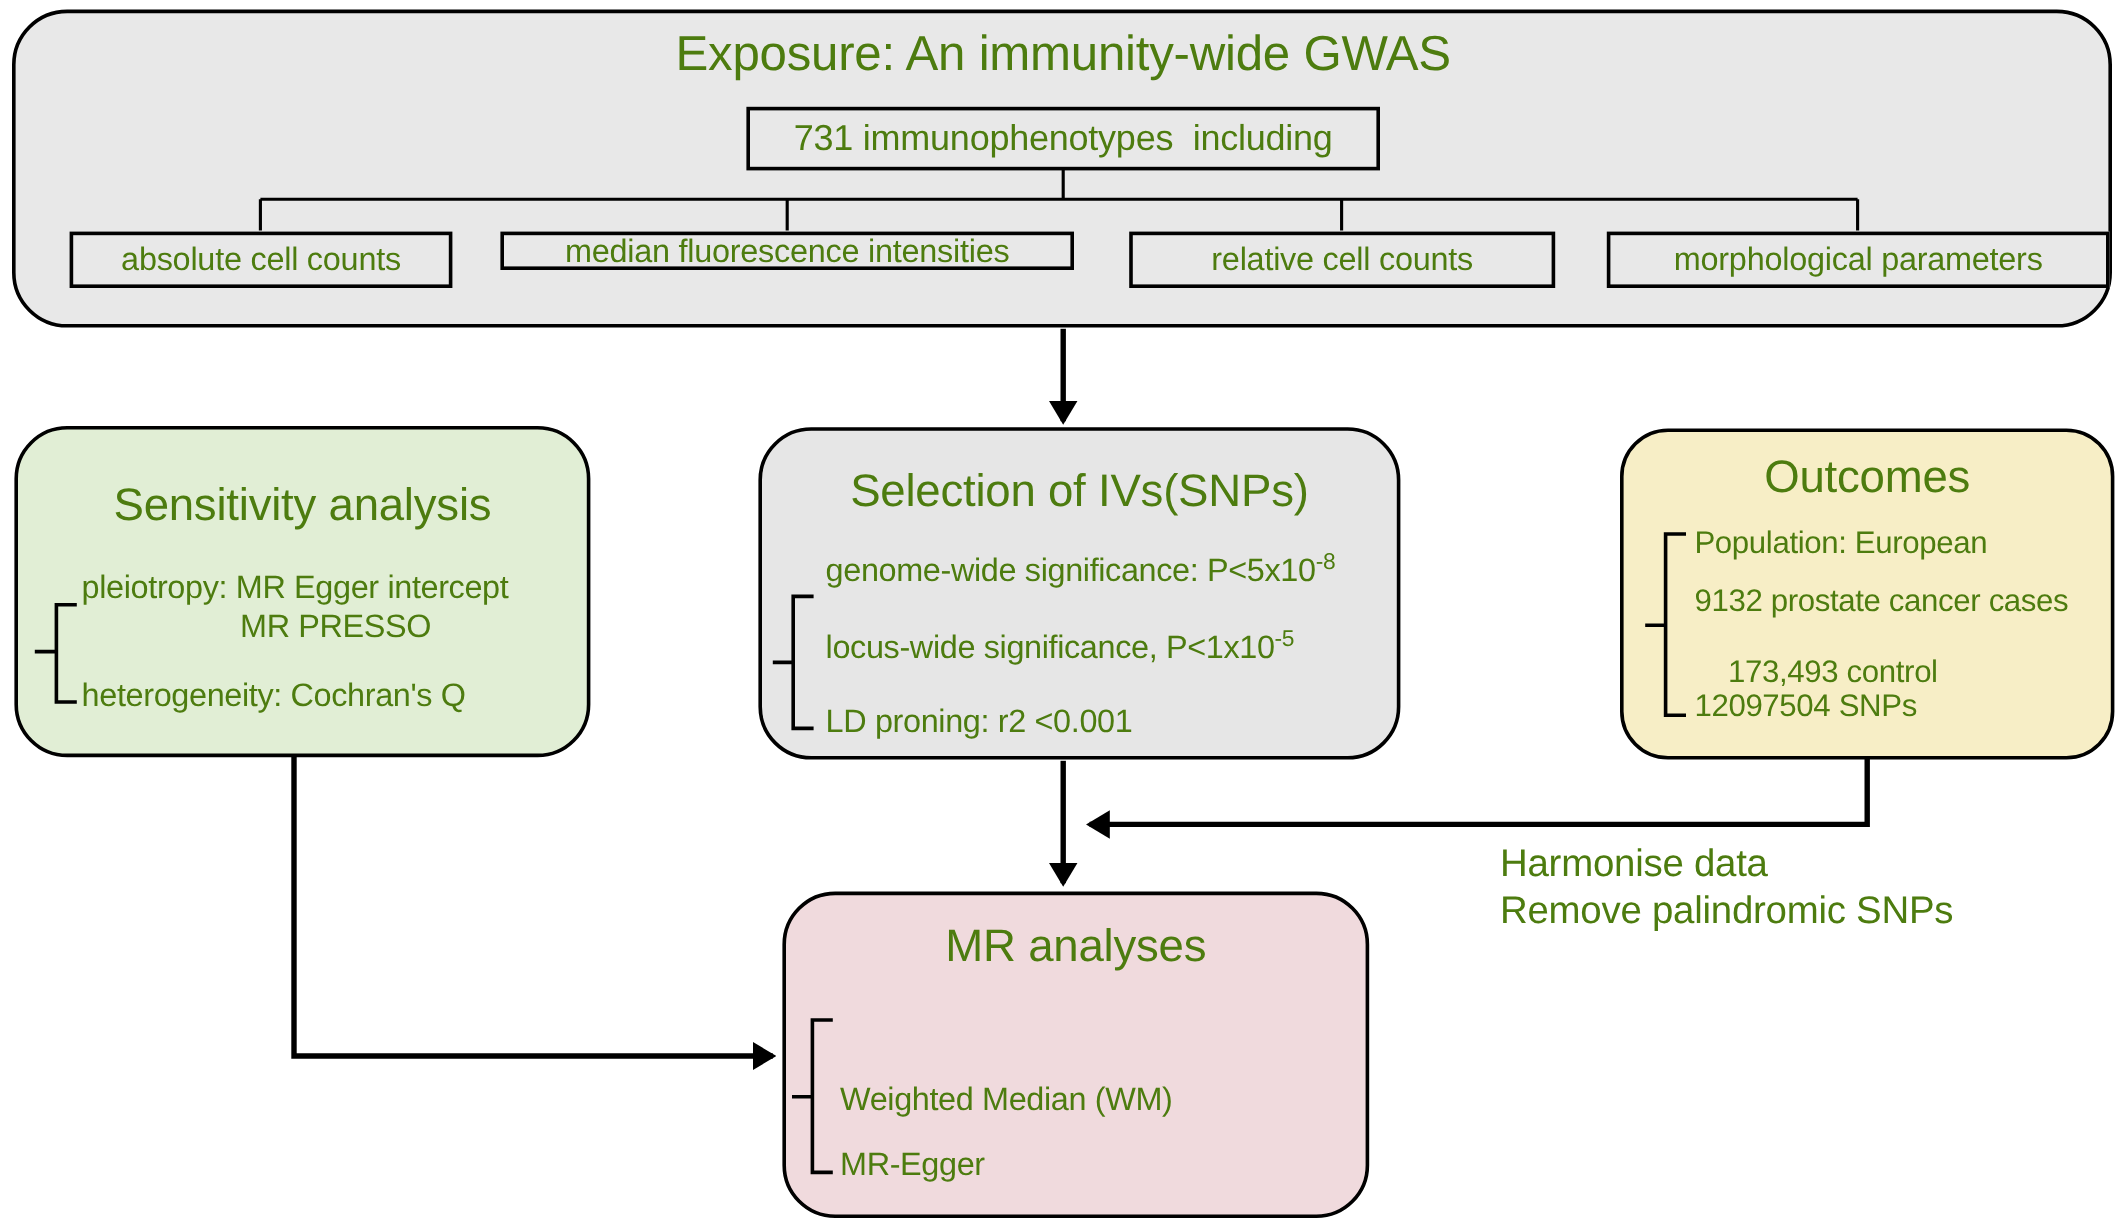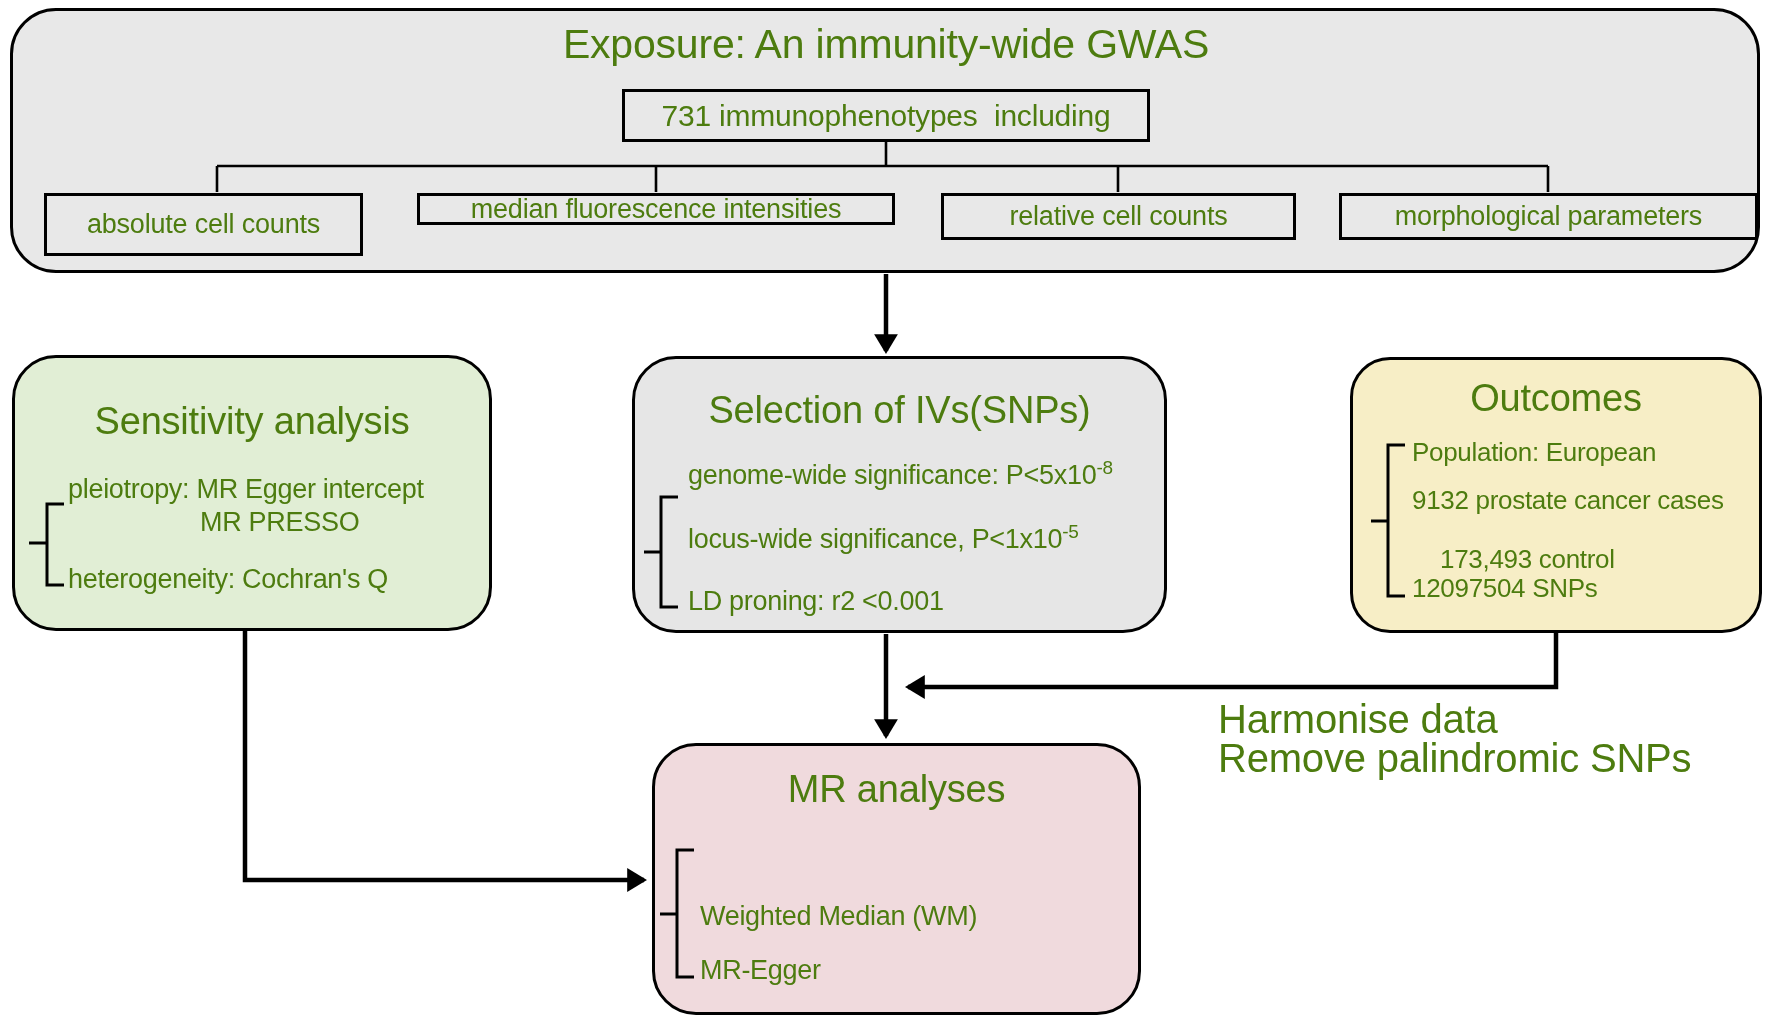--- a/index.html
+++ b/index.html
@@ -60,44 +60,45 @@
   .item-sm { font-size: 26px; }
   .pre { white-space: pre; }
   .sup {
     font-size: 19px;
     position: relative;
     top: -10px;
     letter-spacing: -0.3px;
   }
   .anno {
     position: absolute;
-    font-size: 40px;
+    font-size: 32px;
     line-height: 39px;
     letter-spacing: -0.2px;
     white-space: nowrap;
+    margin-left: 32px;
   }
   svg.overlay {
     position: absolute;
     left: 0; top: 0;
     width: 1772px; height: 1021px;
     pointer-events: none;
   }
 </style>
 </head>
 <body>
 
 <div class="canvas">
 
   <div class="box round panel-gray" style="left:10px; top:8px; width:1750px; height:265px; border-radius:46px;"></div>
 
   <div class="big-title" style="top:21px;">Exposure: An immunity-wide GWAS</div>
 
   <div class="rect pre" style="left:622px; top:89px; width:528px; height:53px; font-size:30px;">731 immunophenotypes  including</div>
 
-  <div class="rect" style="left:44px;   top:193px; width:319px; height:63px;">absolute cell counts</div>
+  <div class="rect" style="left:58px;   top:193px; width:319px; height:47px;">absolute cell counts</div>
   <div class="rect" style="left:417px;  top:193px; width:478px; height:32px;">median fluorescence intensities</div>
   <div class="rect" style="left:941px;  top:193px; width:355px; height:47px;">relative cell counts</div>
   <div class="rect" style="left:1339px; top:193px; width:419px; height:47px;">morphological parameters</div>
 
   <div class="box round fill-green" style="left:12px; top:355px; width:480px; height:276px;"></div>
   <div class="box-title" style="left:12px; top:400px; width:480px;">Sensitivity analysis</div>
   <div class="item" style="left:68px; top:472px;">pleiotropy: MR Egger intercept</div>
   <div class="item" style="left:200px; top:505px;">MR PRESSO</div>
   <div class="item" style="left:68px; top:562px;">heterogeneity: Cochran's Q</div>
 

